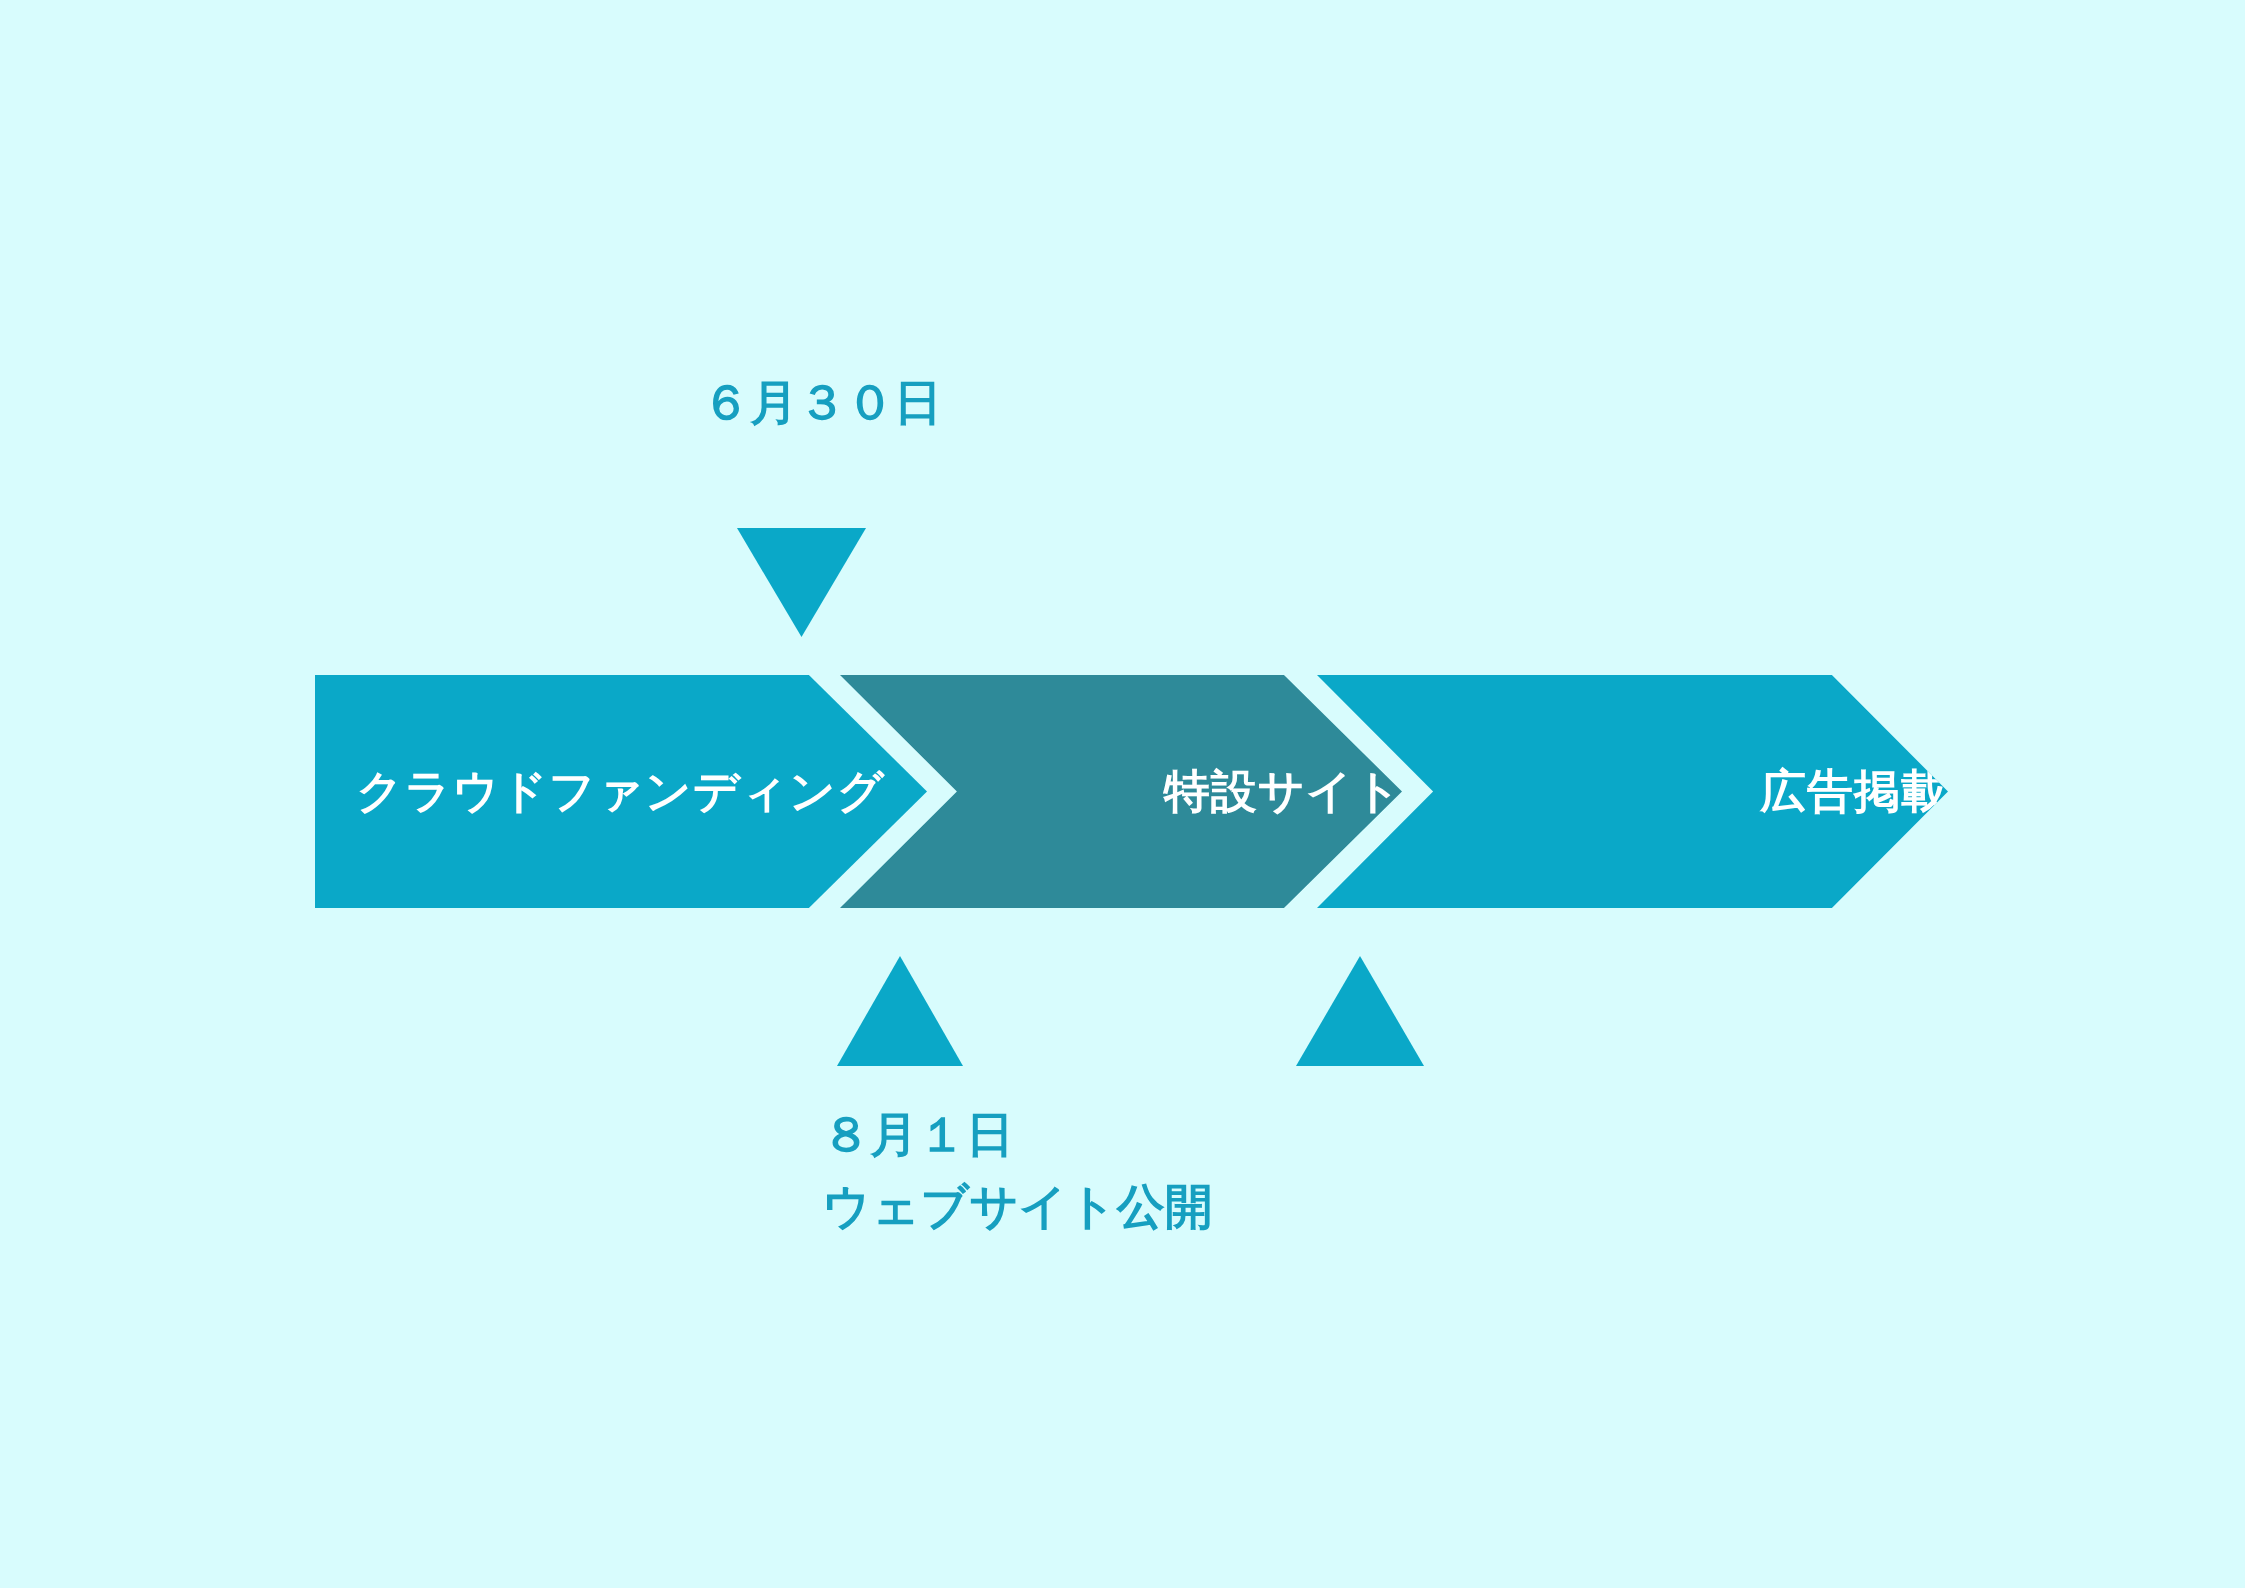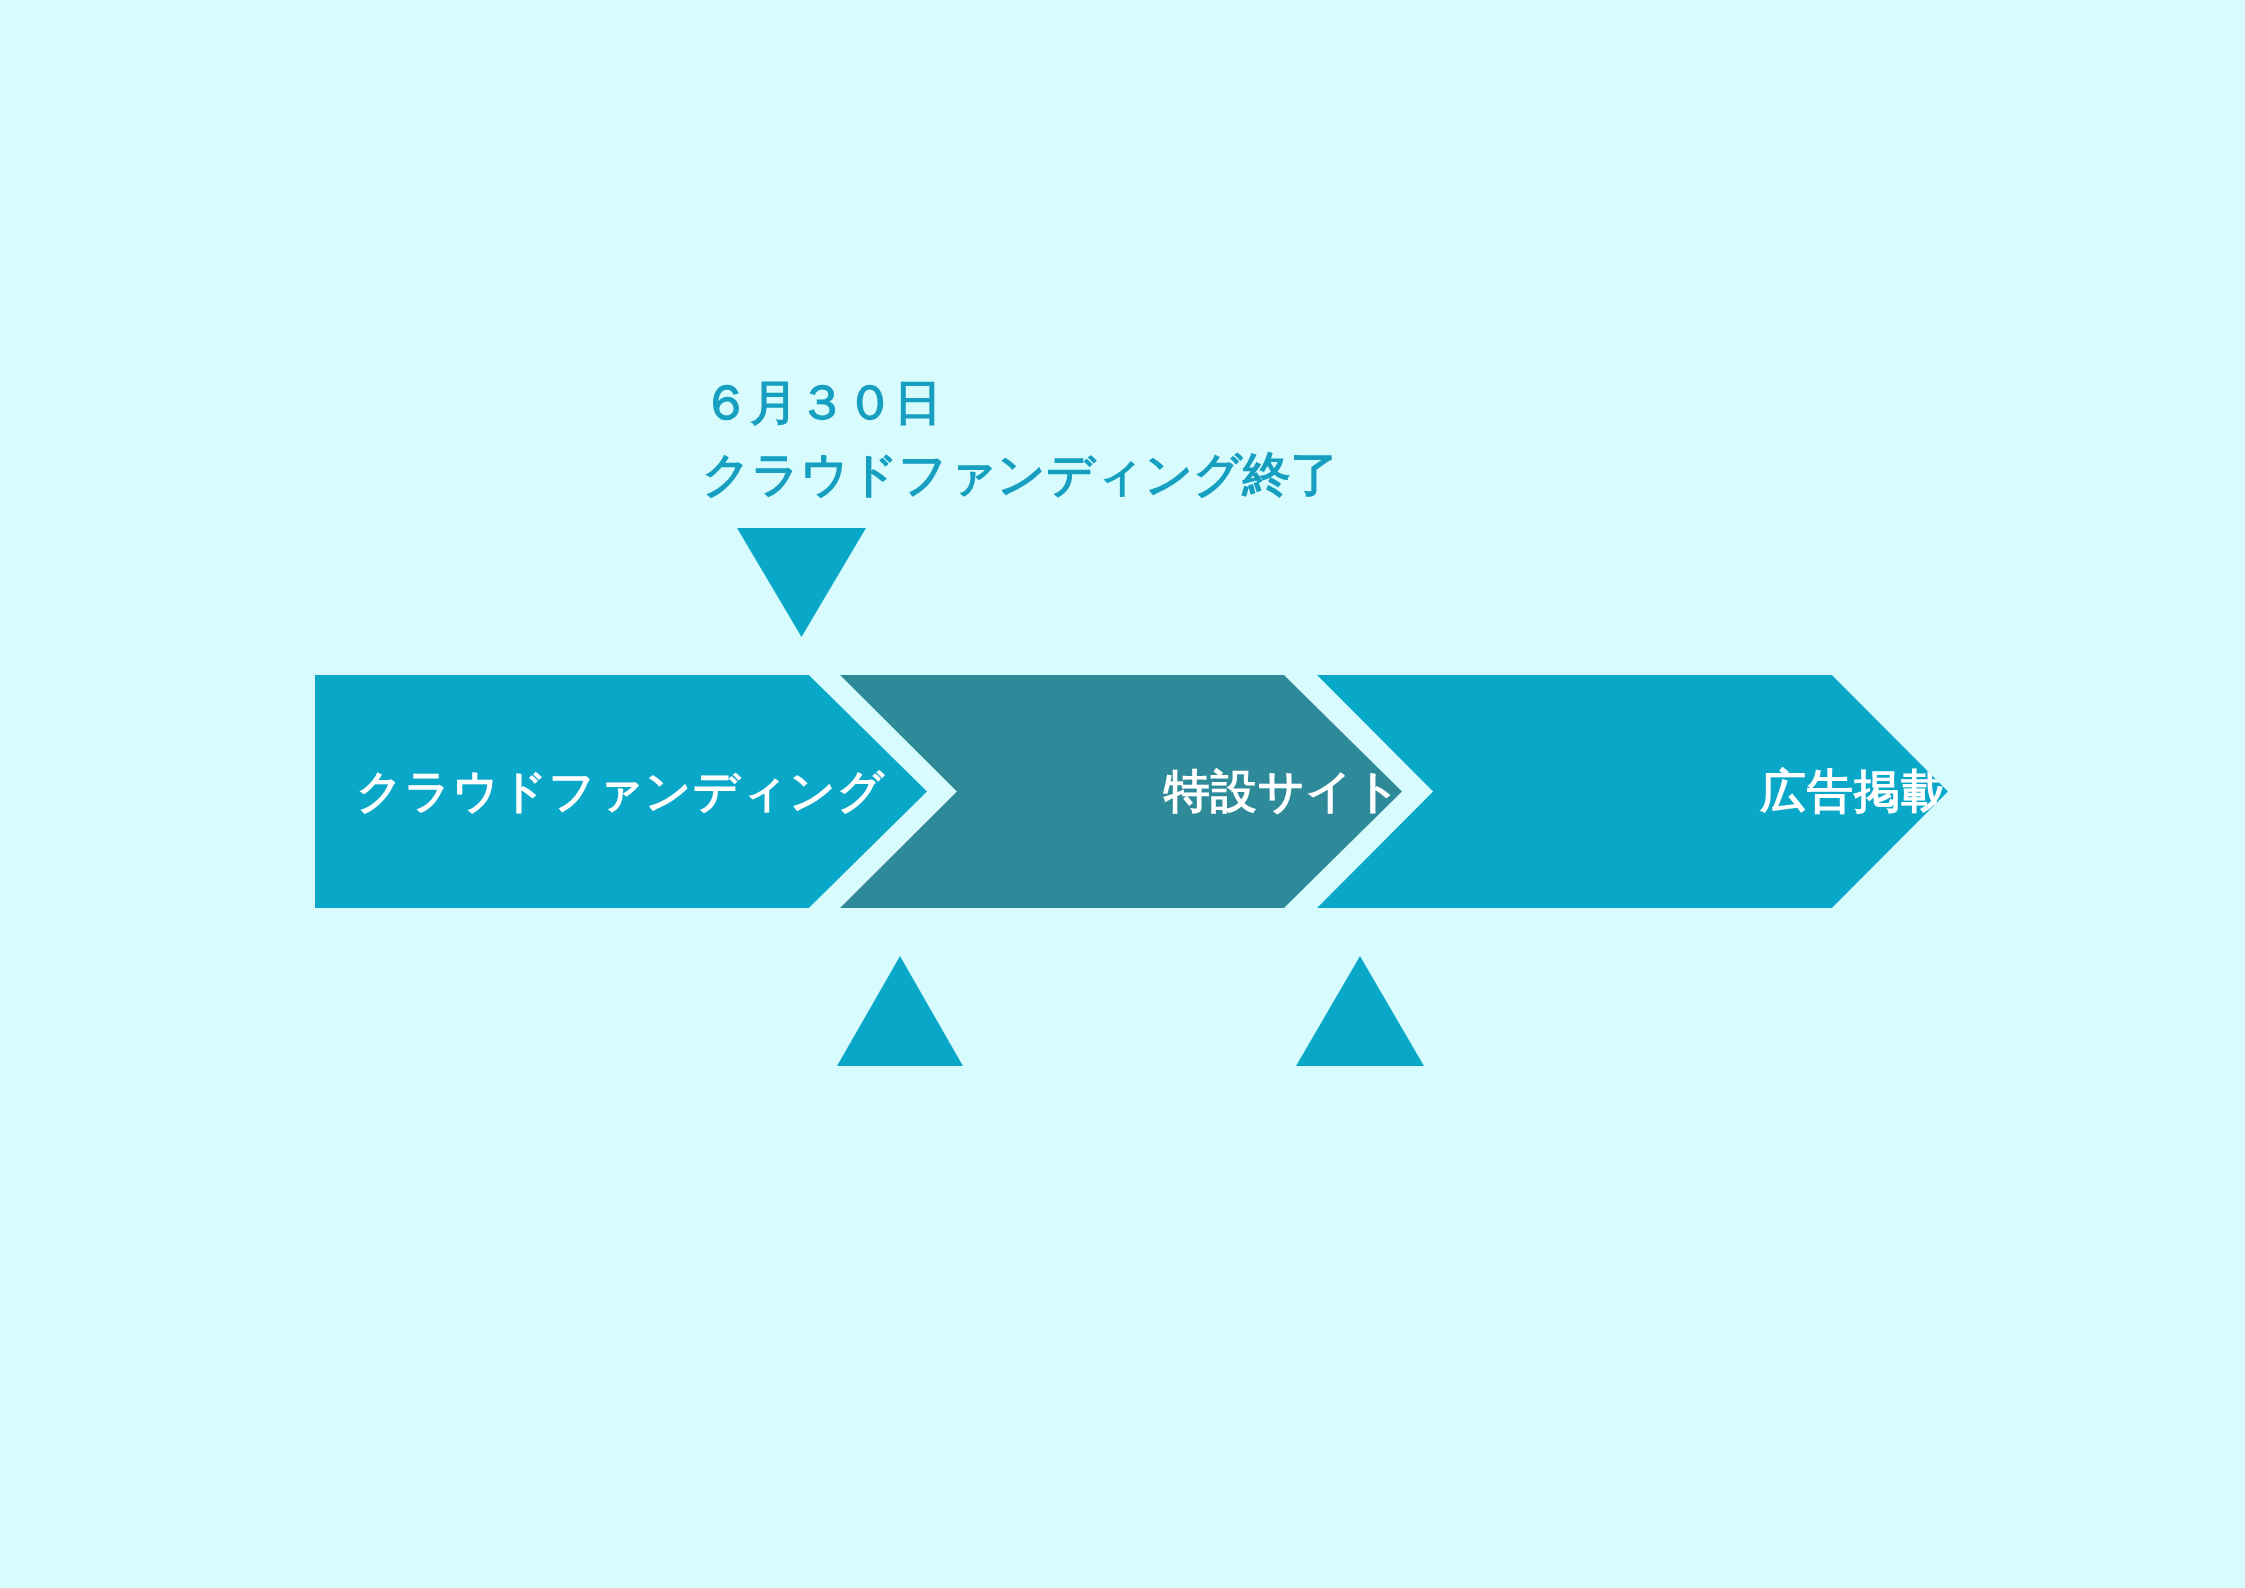--- a/index.html
+++ b/index.html
@@ -83,35 +83,38 @@
     clip-path: polygon(0% 0%, 81.6% 0%, 100% 50%, 81.6% 100%, 0% 100%, 18.4% 50%);
   }
 </style>
 </head>
 <body>
 
 <div class="canvas">
 
   <div class="note note-top">
     <div>６月３０日</div>
-    <div>クラウドファンディング終了</div>
   </div>
 
   <div class="tri tri-down"></div>
 
   <div class="arrow arrow-1">
     <span>クラウドファンディング</span>
   </div>
 
   <div class="arrow arrow-3">
     <span>広告掲載</span>
   </div>
 
   <div class="arrow arrow-2">
     <span>特設サイト</span>
   </div>
 
   <div class="tri tri-up-1"></div>
   <div class="tri tri-up-2"></div>
 
+  <div class="note note-bl">
+    <div>８月１日</div>
+    <div>ウェブサイト公開</div>
+  </div>
 
 
 </div>
 
 </body></html>

